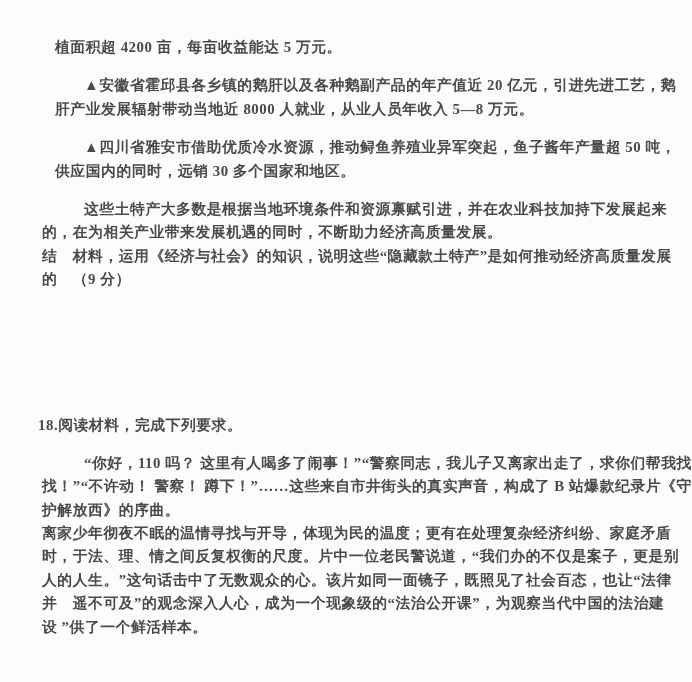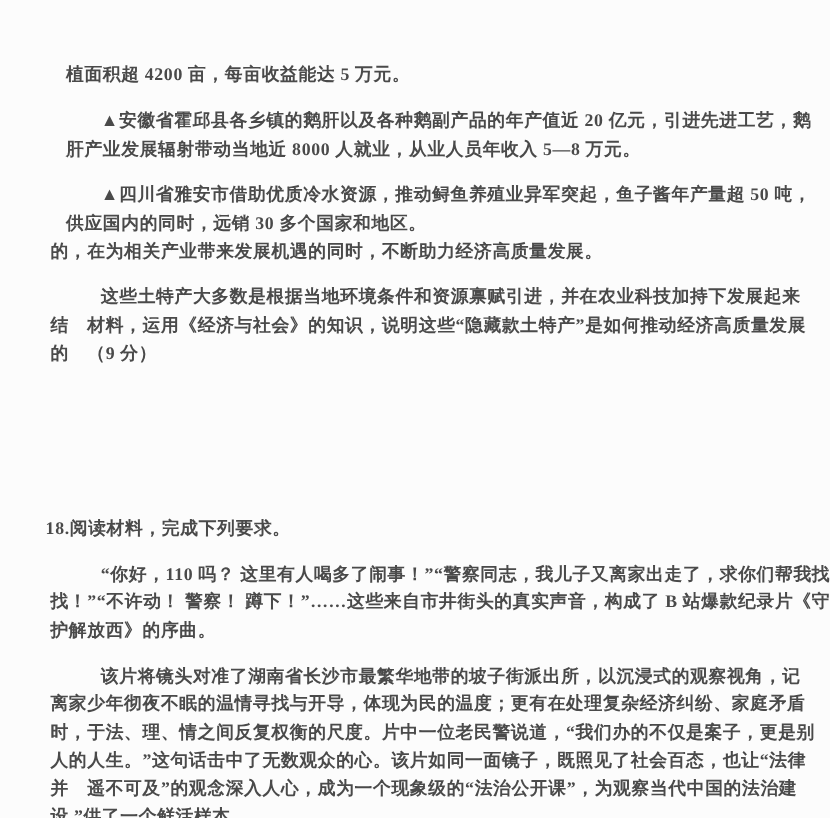--- a/index.html
+++ b/index.html
@@ -11,21 +11,21 @@
     position: relative;
     width: 692px;
     height: 682px;
     background: #fcfcfc;
     overflow: hidden;
     font-family: "Liberation Serif", "DejaVu Serif", serif;
     font-weight: bold;
     color: #4a4a4a;
     filter: blur(0.4px);
     box-sizing: border-box;
-    padding-top: 52px;
+    padding-top: 36px;
   }
   .line {
     height: 23.4px;
     line-height: 23.4px;
     font-size: 14.8px;
     letter-spacing: 0.55px;
     white-space: nowrap;
     overflow: hidden;
   }
   
@@ -39,32 +39,31 @@
 <body>
 
 <div class="page">
   <div id="mount">
       <div>
         <div class="line indent-body">植面积超 4200 亩，每亩收益能达 5 万元。</div>
         <div class="line indent-para">▲安徽省霍邱县各乡镇的鹅肝以及各种鹅副产品的年产值近 20 亿元，引进先进工艺，鹅</div>
         <div class="line indent-body">肝产业发展辐射带动当地近 8000 人就业，从业人员年收入 5—8 万元。</div>
         <div class="line indent-para">▲四川省雅安市借助优质冷水资源，推动鲟鱼养殖业异军突起，鱼子酱年产量超 50 吨，</div>
         <div class="line indent-body">供应国内的同时，远销 30 多个国家和地区。</div>
+        <div class="line indent-para">这些土特产大多数是根据当地环境条件和资源禀赋引进，并在农业科技加持下发展起来</div>
         <div class="line indent-edge">的，在为相关产业带来发展机遇的同时，不断助力经济高质量发展。</div>
-        <div class="line indent-para">这些土特产大多数是根据当地环境条件和资源禀赋引进，并在农业科技加持下发展起来</div>
         <div class="line indent-edge">结　材料，运用《经济与社会》的知识，说明这些“隐藏款土特产”是如何推动经济高质量发展</div>
         <div class="line indent-edge">的　（9 分）</div>
       </div>
       <div class="answer-space"></div>
       <div>
         <div class="line indent-num">18.阅读材料，完成下列要求。</div>
         <div class="line indent-para">“你好，110 吗？ 这里有人喝多了闹事！”“警察同志，我儿子又离家出走了，求你们帮我找</div>
         <div class="line indent-edge">找！”“不许动！ 警察！ 蹲下！”……这些来自市井街头的真实声音，构成了 B 站爆款纪录片《守</div>
         <div class="line indent-edge">护解放西》的序曲。</div>
-        <div class="line indent-para">该片将镜头对准了湖南省长沙市最繁华地带的坡子街派出所，以沉浸式的观察视角，记</div>
         <div class="line indent-edge">离家少年彻夜不眠的温情寻找与开导，体现为民的温度；更有在处理复杂经济纠纷、家庭矛盾</div>
         <div class="line indent-edge">时，于法、理、情之间反复权衡的尺度。片中一位老民警说道，“我们办的不仅是案子，更是别</div>
         <div class="line indent-edge">人的人生。”这句话击中了无数观众的心。该片如同一面镜子，既照见了社会百态，也让“法律</div>
         <div class="line indent-edge">并　遥不可及”的观念深入人心，成为一个现象级的“法治公开课”，为观察当代中国的法治建</div>
         <div class="line indent-edge">设 ”供了一个鲜活样本。</div>
       </div>
     </div>
 </div>
 
 </body></html>

